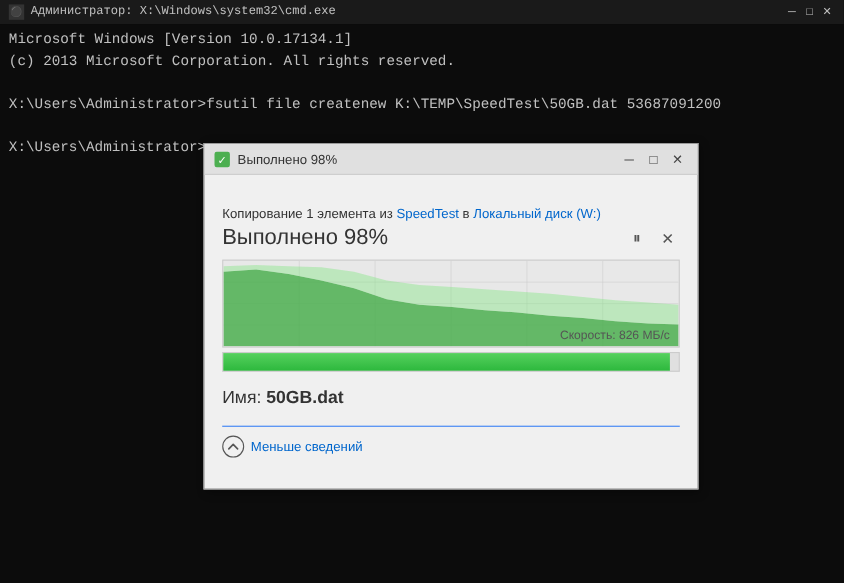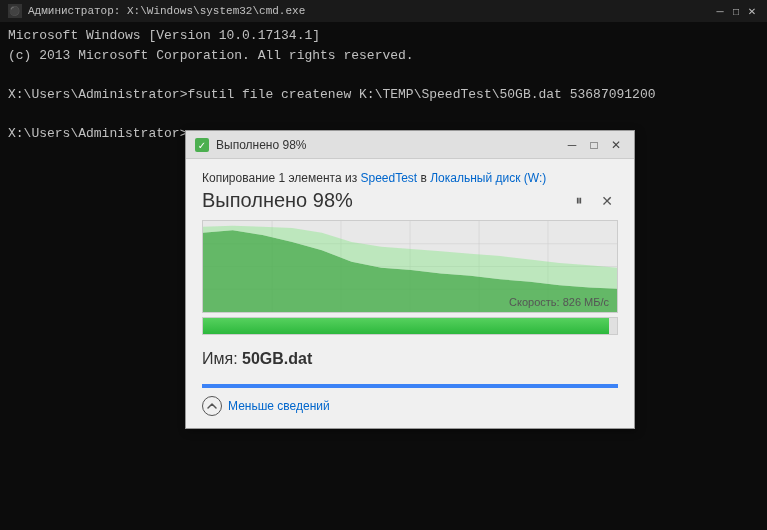--- a/index.html
+++ b/index.html
@@ -132,21 +132,21 @@
       justify-content: center;
       font-size: 12px;
       color: #444;
       cursor: pointer;
       background: transparent;
       border: 1px solid transparent;
       font-family: Arial, sans-serif;
     }
 
     .dialog-content {
-      padding: 12px 16px;
+      padding: 28px 16px;
       font-family: 'Segoe UI', Arial, sans-serif;
     }
 
     .copy-header {
       font-size: 12px;
       color: #333;
       margin-bottom: 4px;
     }
 
     .copy-header a {
@@ -181,21 +181,21 @@
       font-size: 14px;
       color: #555;
       cursor: pointer;
       border: none;
       background: transparent;
     }
 
     
     .chart-container {
       width: 100%;
-      height: 93px;
+      height: 80px;
       background: #e8e8e8;
       border: 1px solid #ccc;
       margin-bottom: 4px;
       position: relative;
       overflow: hidden;
     }
 
     .speed-label {
       position: absolute;
       bottom: 4px;
@@ -233,21 +233,21 @@
     }
 
     .file-info .highlight {
       color: #0066cc;
     }
 
     
     .less-details-row {
       margin-top: 10px;
       padding-top: 8px;
-      border-top: 4px solid #3b82f6;
+      border-top: 1px solid #3b82f6;
       display: flex;
       align-items: center;
       gap: 6px;
       cursor: pointer;
     }
 
     .less-details-icon {
       width: 20px;
       height: 20px;
       border: 1.5px solid #555;

